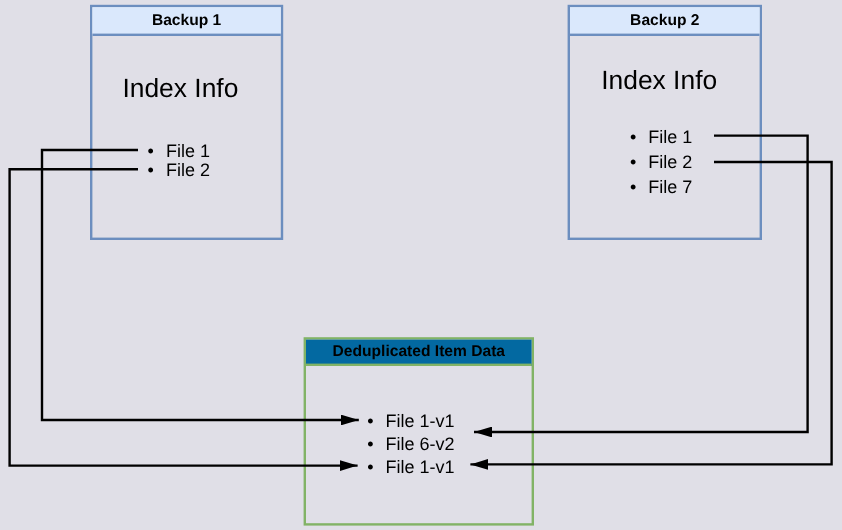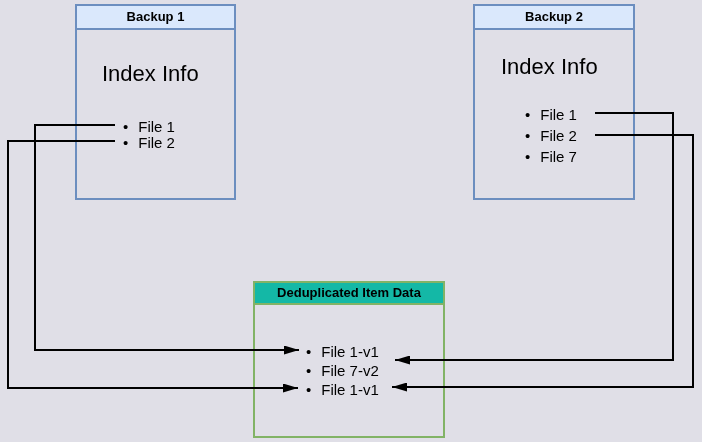--- a/index.html
+++ b/index.html
@@ -20,21 +20,21 @@
   .node.green{border-color:#82b366;}
   .node-title{
     height:22px;line-height:22px;
     text-align:center;
     font-size:13px;font-weight:bold;
     background:#dae8fc;
     border-bottom:2px solid #6c8ebf;
   }
   .node.green .node-title{
     height:20px;line-height:20px;
-    background:#14b8a6;
+    background:#0369a1;
     border-bottom:2px solid #82b366;
   }
   .index-label{
     position:absolute;
     font-size:22px;
     white-space:nowrap;
   }
   ul.file-list{
     position:absolute;
     margin:0;padding:0;
@@ -94,21 +94,21 @@
       <li>File 1</li>
       <li>File 2</li>
       <li>File 7</li>
     </ul>
   </div>
 
   <div class="node green" id="dedup">
     <div class="node-title">Deduplicated Item Data</div>
     <ul class="file-list">
       <li>File 1-v1</li>
-      <li>File 7-v2</li>
+      <li>File 6-v2</li>
       <li>File 1-v1</li>
     </ul>
   </div>
 
   <svg class="arrow-layer" viewBox="0 0 702 442" xmlns="http://www.w3.org/2000/svg">
     <defs>
       <marker id="arrowhead" viewBox="0 0 15 9" refX="15" refY="4.5" markerWidth="15" markerHeight="9" markerUnits="userSpaceOnUse" orient="auto">
         <path d="M0,0 L15,4.5 L0,9 Z" fill="#000"></path>
       </marker>
     </defs>

